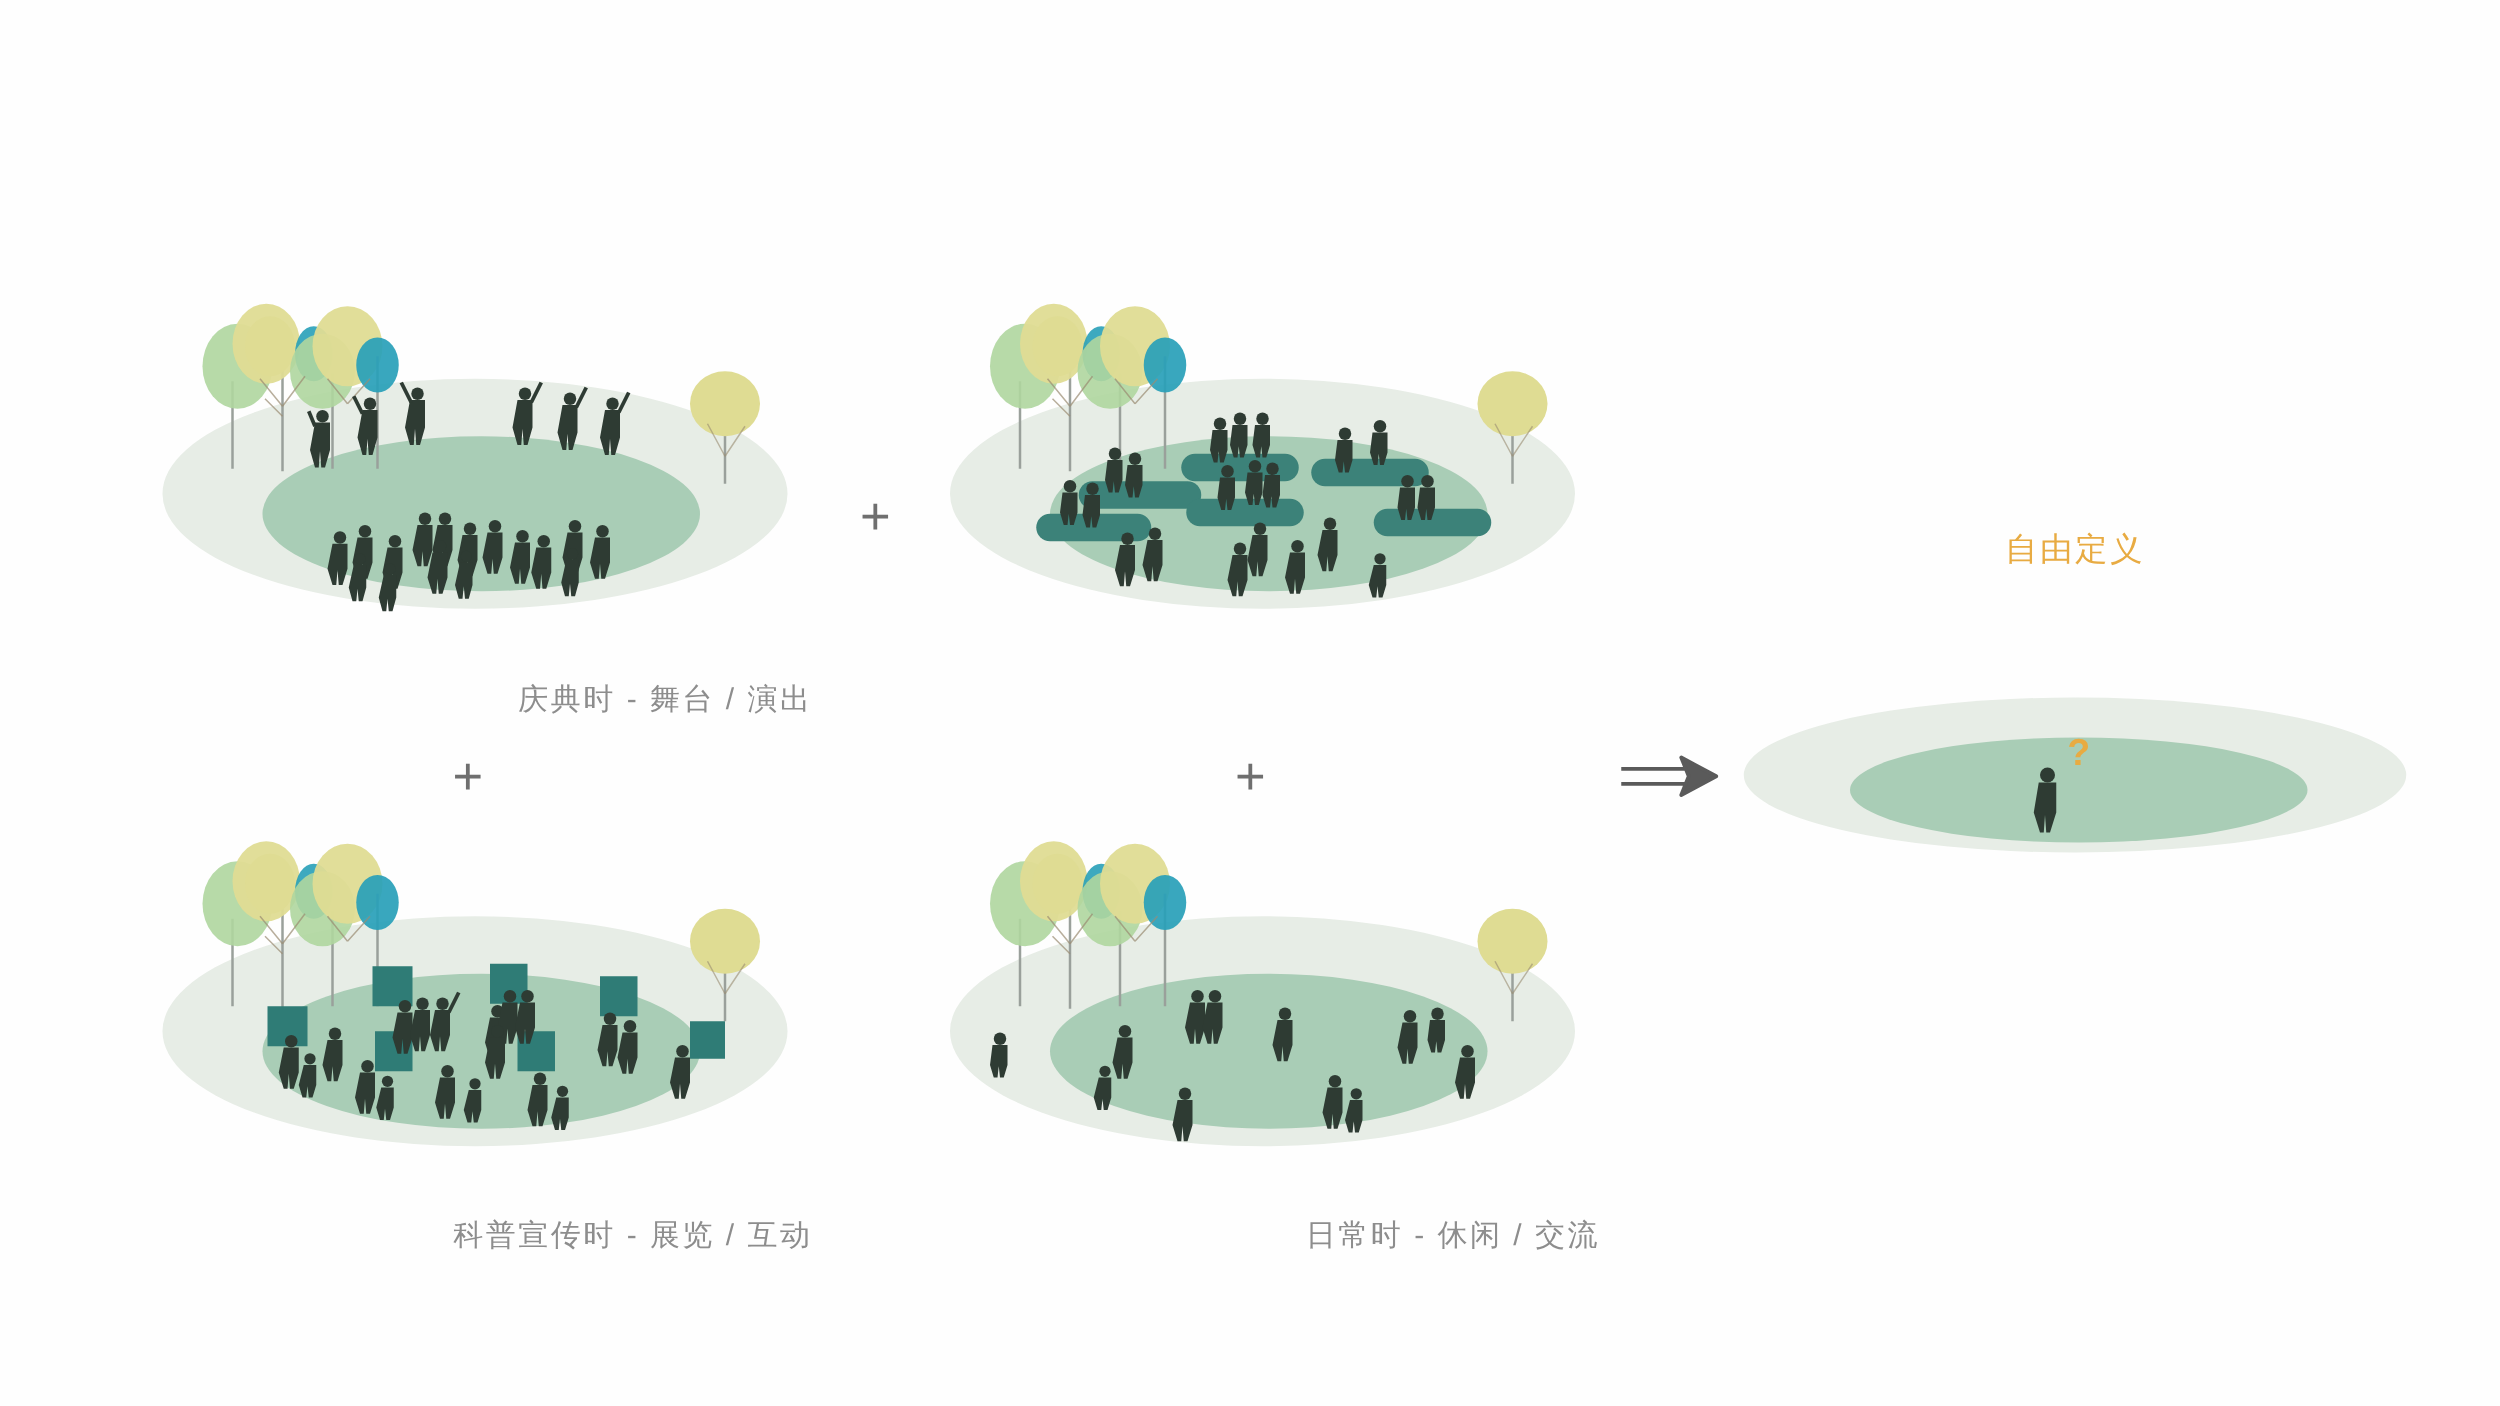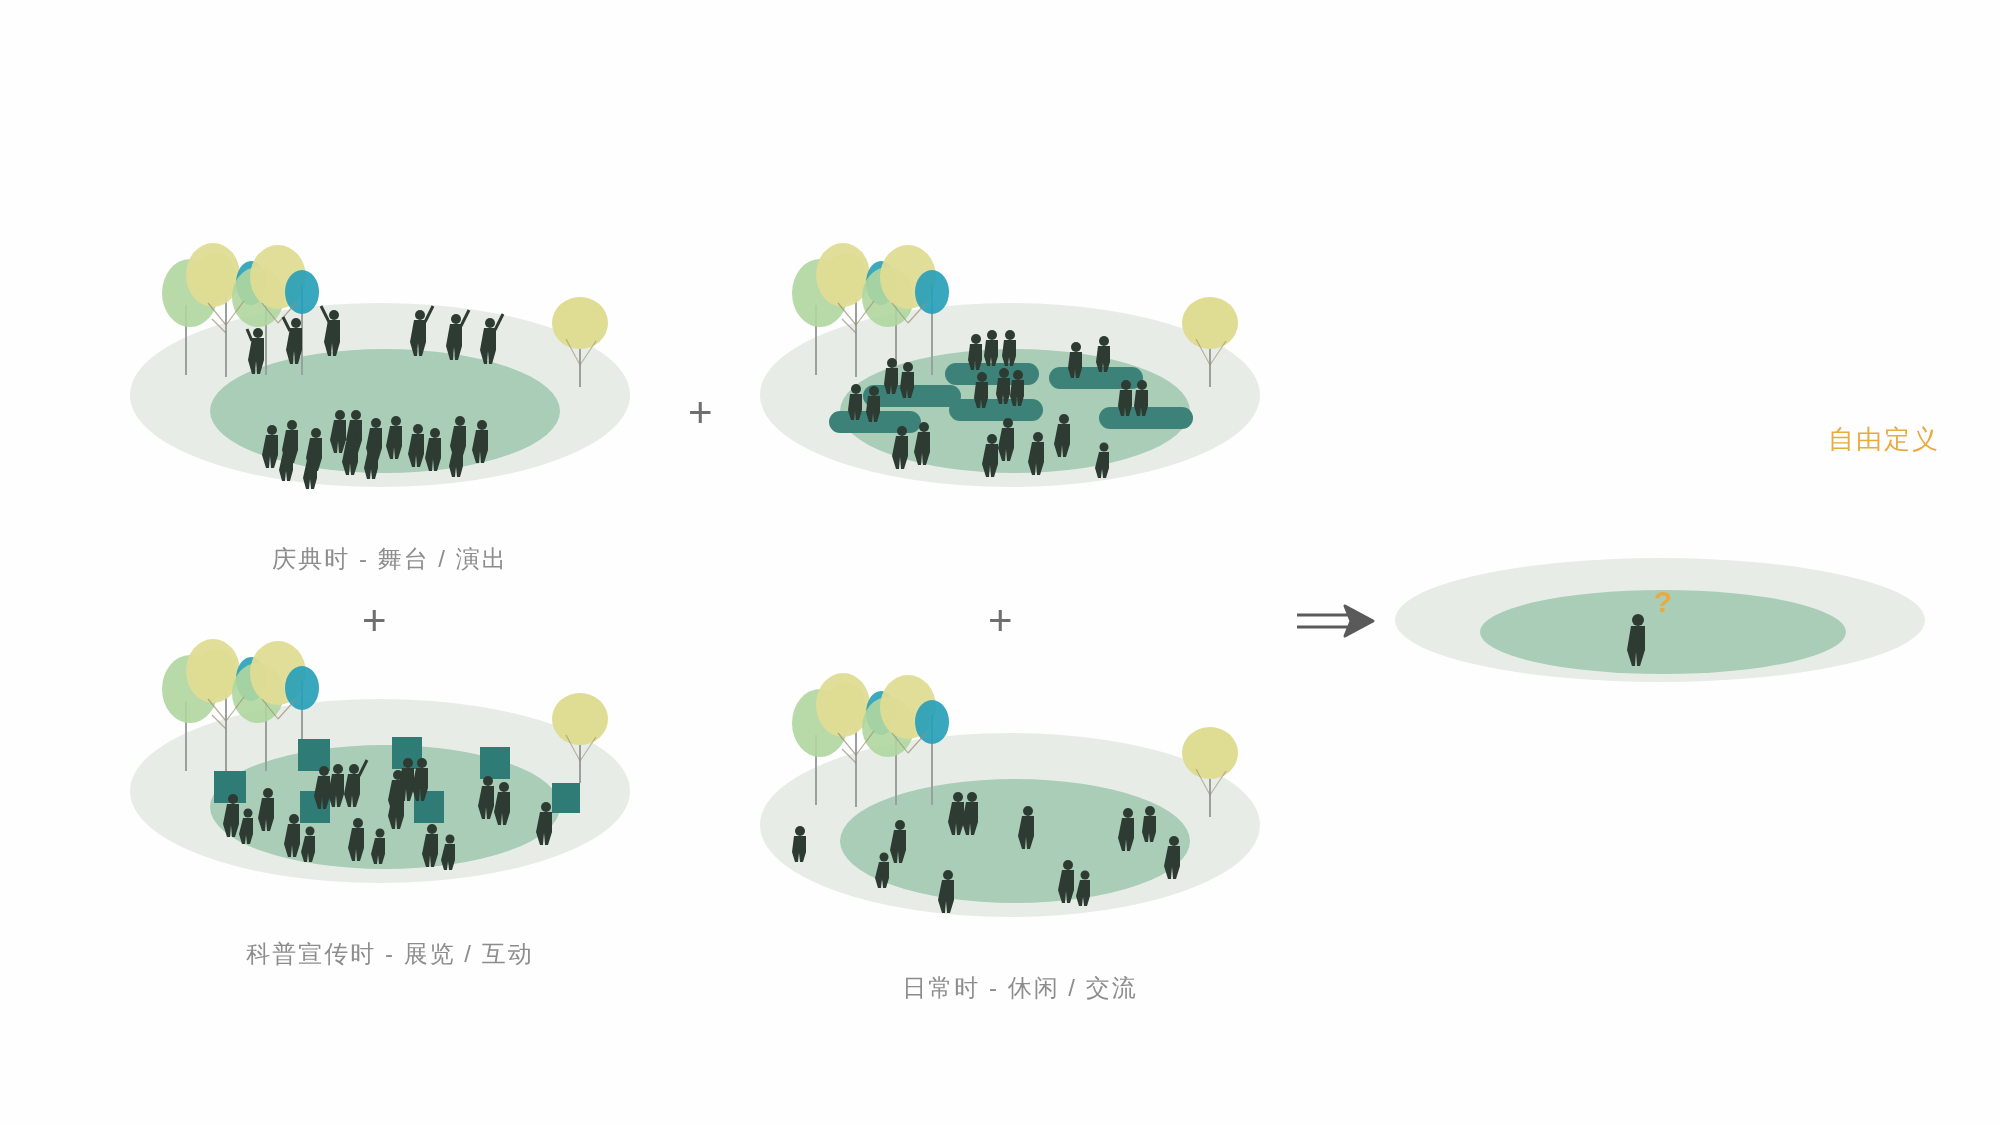--- a/index.html
+++ b/index.html
@@ -15,27 +15,27 @@
     position:absolute;left:92px;top:36px;
     font-size:70px;font-weight:700;letter-spacing:4px;
     line-height:1.1;color:#111111;white-space:nowrap;
   }
   .title .accent{color:#E9A43C;}
 
   
   .scene{position:absolute;width:520px;height:330px;}
   .scene-svg{position:absolute;left:0;top:0;width:520px;height:330px;overflow:visible;}
   .caption{
-    position:absolute;left:0;width:520px;text-align:center;
+    position:absolute;left:0;width:520px;text-align:right;
     font-size:24px;color:#8d8d8d;letter-spacing:2px;white-space:nowrap;
   }
 
   #scene-1{left:130px;top:215px;}
   #scene-2{left:760px;top:215px;}
-  #scene-3{left:130px;top:611px;}
+  #scene-3{left:130px;top:645px;}
   #scene-4{left:760px;top:645px;}
 
   .cap-1{top:328px;}
   .cap-2{top:328px;}
   .cap-3{top:327px;}
   .cap-4{top:327px;}
 
   
   .plus{
     position:absolute;color:#6f6f6f;font-size:42px;line-height:1;
@@ -44,21 +44,21 @@
   #plus-top{left:688px;top:392px;}
   #plus-left{left:362px;top:600px;}
   #plus-right{left:988px;top:600px;}
 
   
   .arrow{position:absolute;left:1295px;top:598px;width:90px;height:46px;}
 
   
   #result{position:absolute;left:1380px;top:420px;width:560px;height:330px;}
   .result-text{
-    position:absolute;left:0;top:0;width:560px;text-align:right;
+    position:absolute;left:0;top:0;width:560px;text-align:center;
     color:#E8AB42;font-size:26px;line-height:1.5;letter-spacing:2px;
   }
   .result-text span{display:block;}
   .result-svg{position:absolute;left:0;top:100px;width:560px;height:220px;overflow:visible;}
 </style>
 </head>
 <body>
 
 <div class="page">
 

